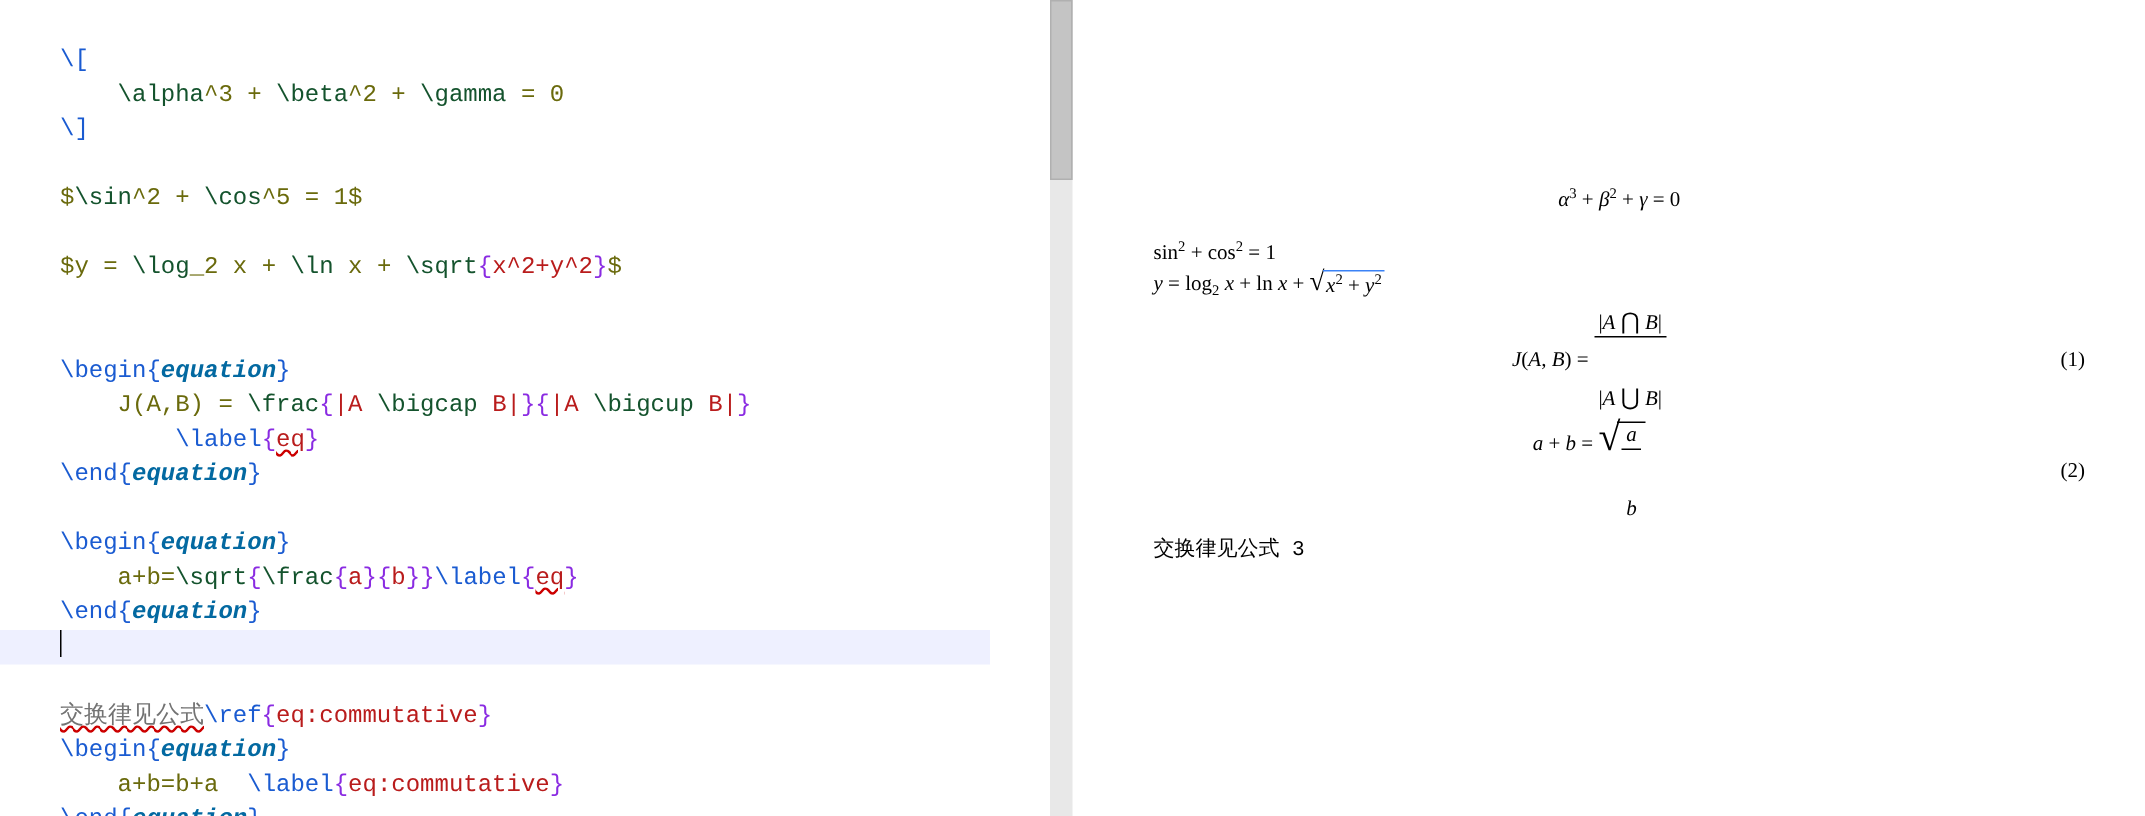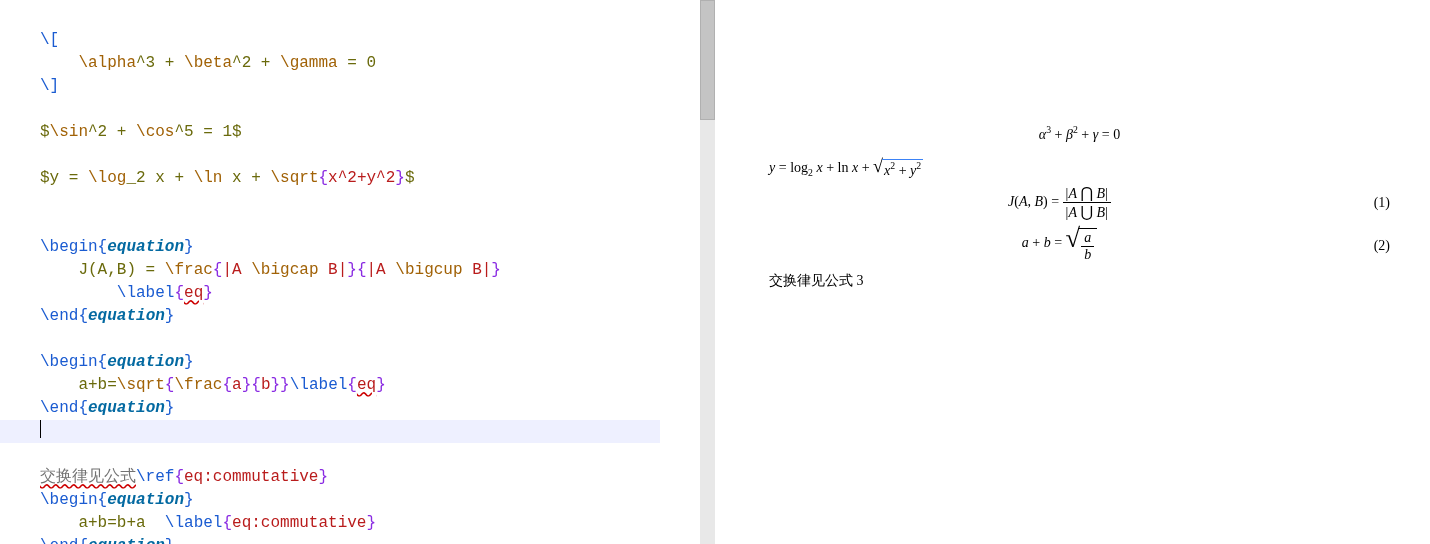--- a/index.html
+++ b/index.html
@@ -9,49 +9,49 @@
   .editor { width:700px; padding:6px 0 6px 40px; font-size:16px; line-height:23px; overflow:hidden; white-space:pre; }
   .scrollbar-track { width:15px; height:544px; background:#e8e8e8; position:relative; }
   .scrollbar-thumb { position:absolute; top:0; left:0; width:15px; height:120px; background:#c4c4c4; border:1px solid #b0b0b0; }
   .scroll-arrow-up { position:absolute; top:-4px; left:0; width:15px; height:14px; text-align:center; color:#666; font-size:11px; background:#e8e8e8; line-height:14px; }
   .preview { width:782px; padding:120px 40px 20px 54px; font-family: 'Times New Roman', serif; font-size:14px; color:#000; }
   .line-cur { background:#eef0ff; display:block; width:100%; margin-left:-40px; padding-left:40px; }
   .squiggle { text-decoration: underline wavy #cc0000; text-underline-offset:2px; }
   .caret { display:inline-block; width:1px; height:18px; background:#000; vertical-align:-3px; }
 
   
-  .tok-cmd  { color:#a16207; }      
+  .tok-cmd  { color:#14532d; }      
   .tok-blue   { color:#1a5bd1; }    
   .tok-env    { color:#0369a1; font-weight:bold;font-style:italic; } 
   .tok-bracecmd { color:#1a5bd1; }  
   .tok-brace  { color:#8a2be2; }    
   .tok-txt    { color:#6a6a0c; }
   .tok-dollar { color:#6a6a0c; }
   .tok-arg    { color:#b91c1c; }
   .tok-plain  { color:#737373; }
 
   
   .math-center { text-align:center; margin:4px 0 16px; font-style:italic; }
   .math-left { text-align:left; margin:3px 0 3px 0; font-style:italic; }
   .eq-row { display:flex; align-items:center; margin:6px 0 6px 0; }
   .eq-body { flex:1; text-align:center; font-style:italic; }
   .eq-num { width:40px; text-align:right; font-style:normal; }
   .sup { font-size:0.7em; vertical-align:super; font-style:normal; }
   .sub { font-size:0.7em; vertical-align:sub; font-style:normal; }
   .frac { display:inline-block; vertical-align:middle; text-align:left; }
   .frac .num { display:block; border-bottom:1px solid #000; padding:0 3px; line-height:1.15;}
-  .frac .den { display:block; padding:0 3px; line-height:1.15;}
+  .frac .den { display:block; padding:0 3px; line-height:1.15;margin-top:32px;}
   .sqrt { display:inline-flex; align-items:flex-start; }
   .radical { font-size:1.3em; line-height:0.85; font-style:normal; margin-right:-1px;}
   .radicand { border-top:1px solid #3b82f6; padding:0 2px; }
   .radical-big { font-size:1.9em; line-height:0.78; font-style:normal; margin-right:-2px;}
   .radicand-big { border-top:1px solid #000; padding:1px 3px; }
   .mi { font-style:italic; }
   .rm { font-style:normal; }
-  .preview .para { font-style:normal; margin:8px 0 0 0; }
+  .preview .para { font-style:normal; margin:8px 0 0 0;font-family:Liberation Mono, monospace; }
 </style>
 </head>
 <body>
 
 <div class="outer">
 
   <div class="editor-wrap">
     <div class="editor">
 <span class="tok-blue">\[</span>
 <span>    </span><span class="tok-cmd">\alpha</span><span class="tok-txt">^3 + </span><span class="tok-cmd">\beta</span><span class="tok-txt">^2 + </span><span class="tok-cmd">\gamma</span><span class="tok-txt"> = 0</span>
@@ -80,20 +80,23 @@
       <div class="scroll-arrow-up">︿</div>
       <div class="scrollbar-thumb"></div>
     </div>
   </div>
 
   <div class="preview">
     <div class="math-center">
       <span class="mi">α</span><span class="sup">3</span><span class="rm"> + </span><span class="mi">β</span><span class="sup">2</span><span class="rm"> + </span><span class="mi">γ</span><span class="rm"> = 0</span>
     </div>
     <div class="math-left">
+      <span class="rm">sin</span><span class="sup">2</span><span class="rm"> + </span><span class="rm">cos</span><span class="sup">2</span><span class="rm"> = 1</span>
+    </div>
+    <div class="math-left">
       <span class="mi">y</span><span class="rm"> = </span><span class="rm">log</span><span class="sub">2</span><span class="rm"> </span><span class="mi">x</span><span class="rm"> + </span><span class="rm">ln</span><span class="rm"> </span><span class="mi">x</span><span class="rm"> + </span><span class="sqrt">
           <span class="radical">√</span>
           <span class="radicand"><span class="mi">x</span><span class="sup">2</span><span class="rm"> + </span><span class="mi">y</span><span class="sup">2</span></span>
         </span>
     </div>
 
     <div class="eq-row">
       <div class="eq-body">
         <span class="mi">J</span><span class="rm">(</span><span class="mi">A</span><span class="rm">, </span><span class="mi">B</span><span class="rm">)</span><span class="rm"> = </span><span class="frac"><span class="num"><span class="rm">|</span><span class="mi">A</span><span class="rm"> </span><span class="rm" style="font-size:1.1em">⋂</span><span class="rm"> </span><span class="mi">B</span><span class="rm">|</span></span><span class="den"><span class="rm">|</span><span class="mi">A</span><span class="rm"> </span><span class="rm" style="font-size:1.1em">⋃</span><span class="rm"> </span><span class="mi">B</span><span class="rm">|</span></span></span>
       </div>

